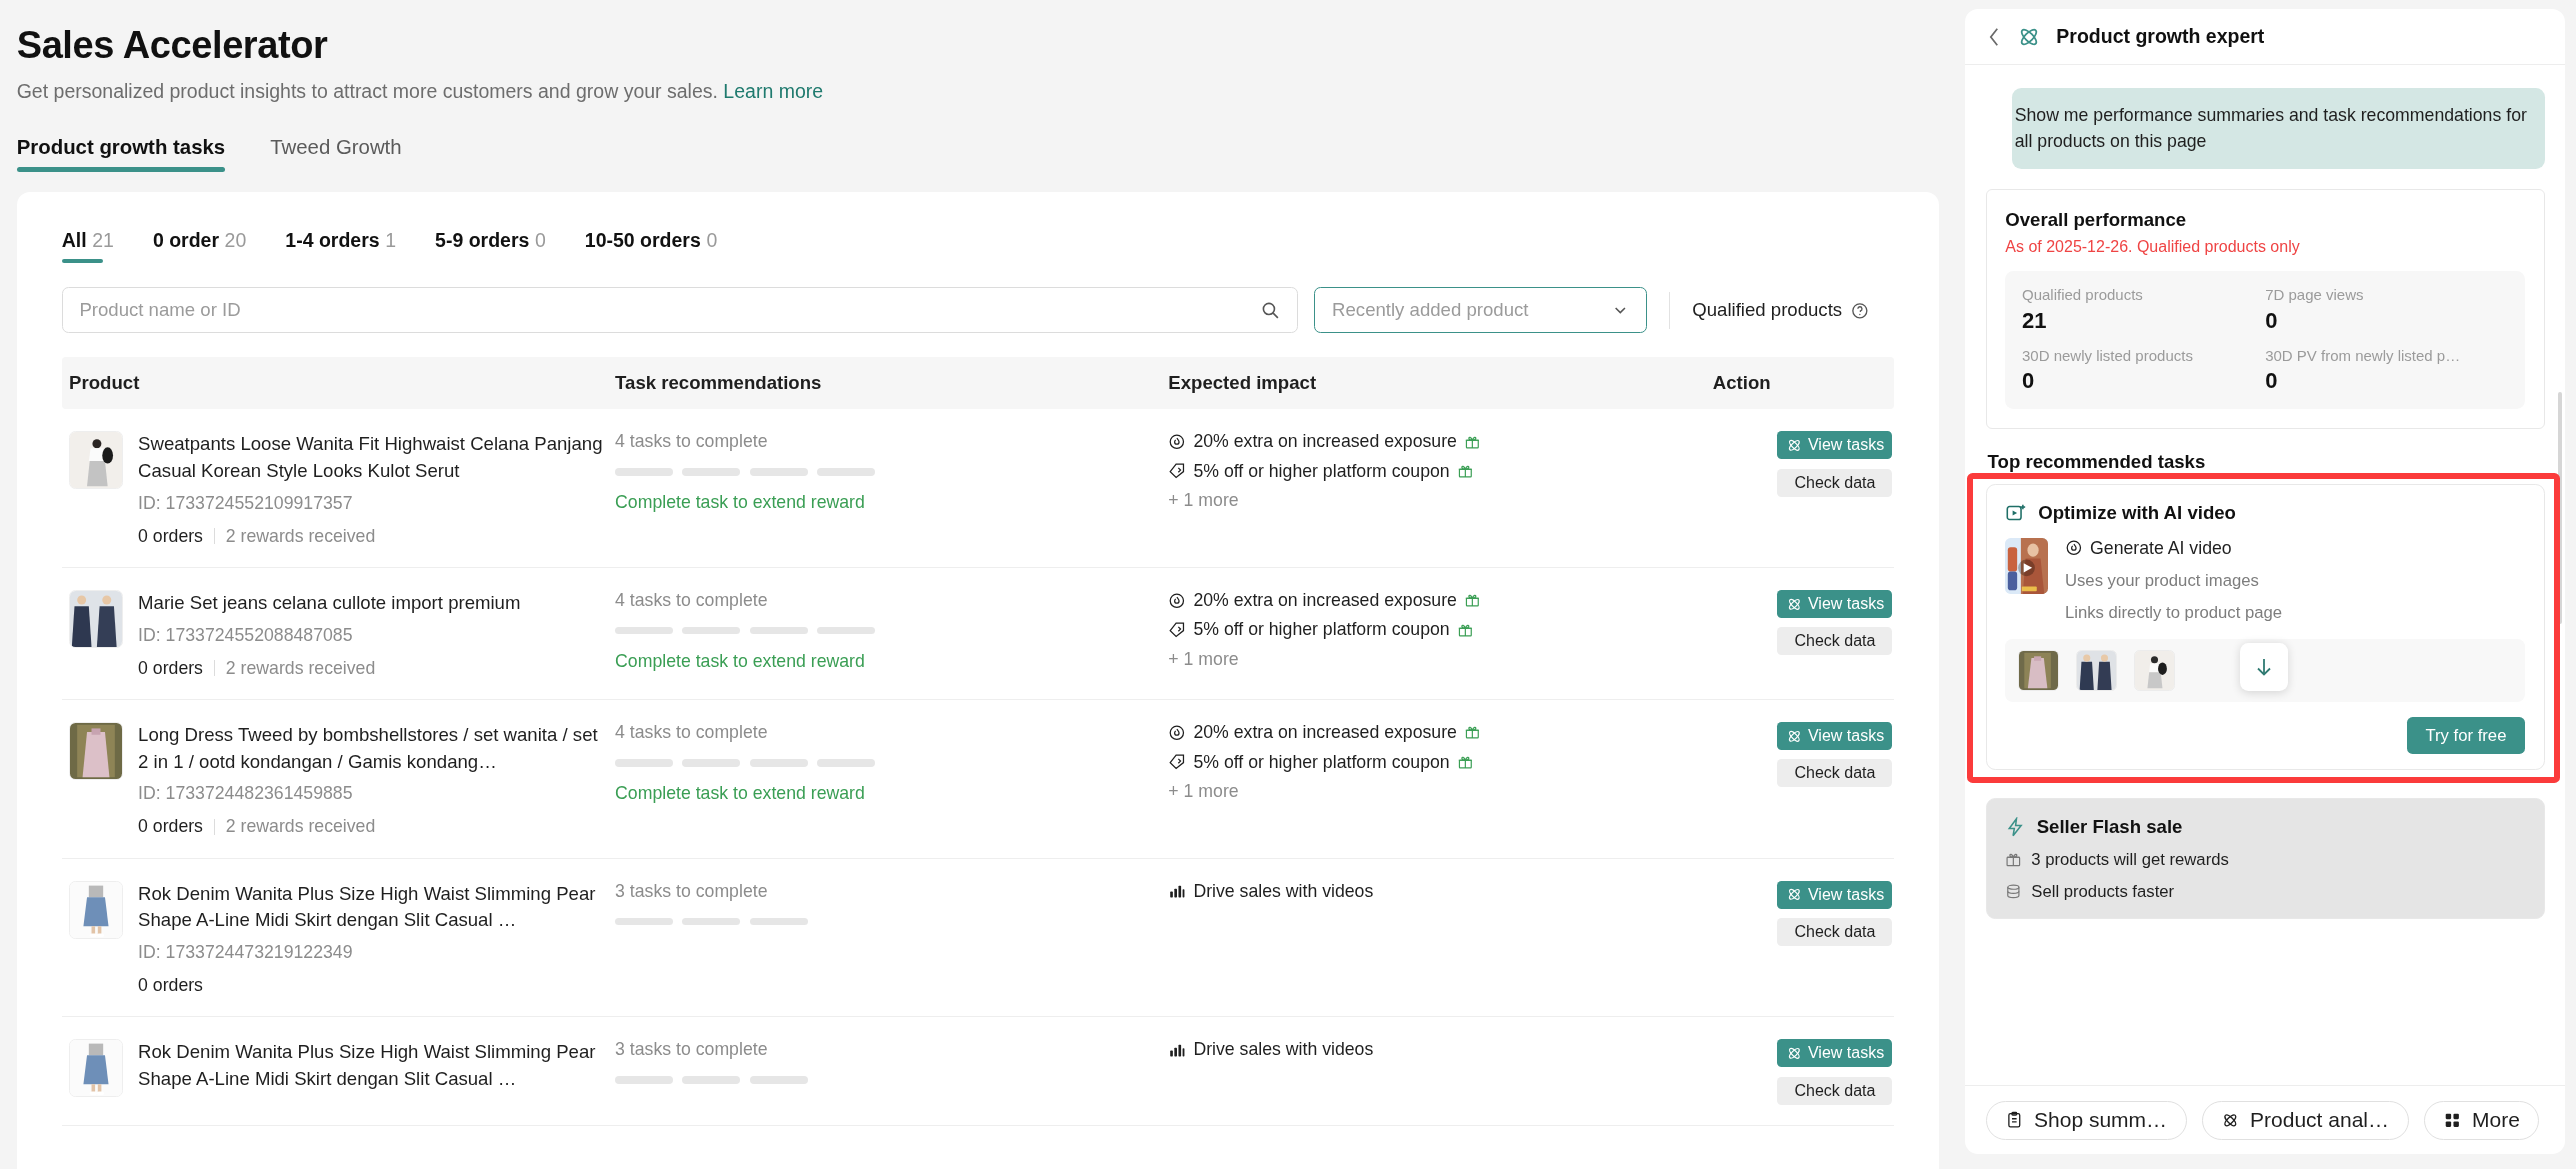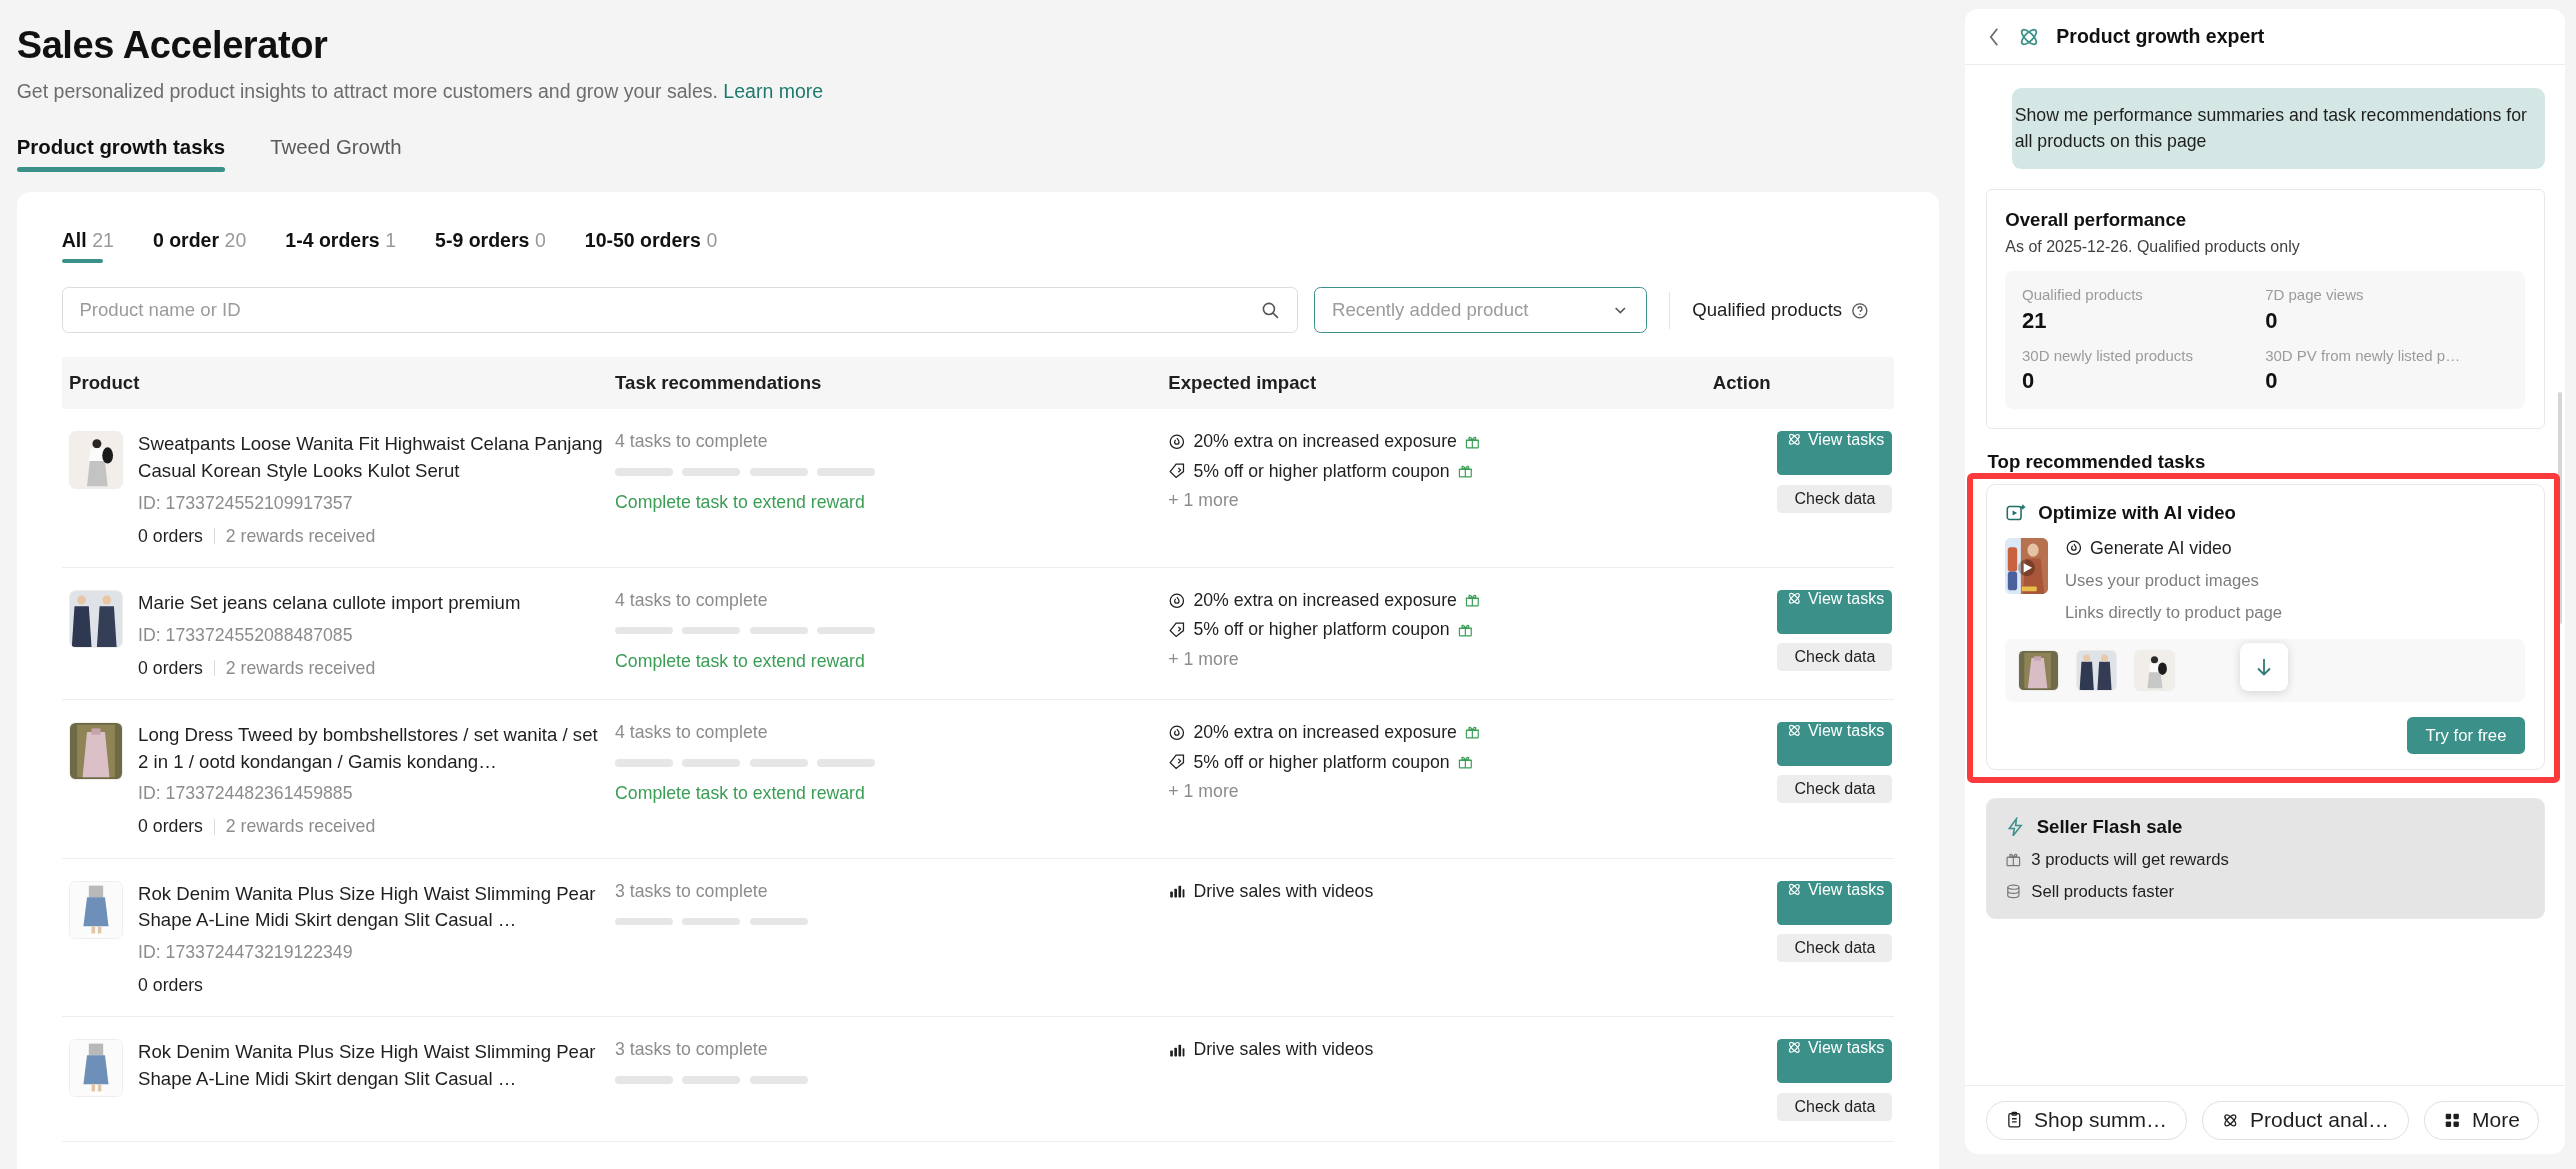--- a/index.html
+++ b/index.html
@@ -88,22 +88,22 @@
 
   .tasks-n { font-size:17.7px; color:#8c8c8c; }
   .bars { display:flex; gap:9.3px; margin-top: 16px; }
   .bar { width:58px; height:7.4px; border-radius:4.6px; background:#e6e6e6; }
   .extend { font-size:17.7px; color:#3a9e54; margin-top: 16.7px; cursor:pointer; }
 
   .impact-line { font-size:17.7px; color:#1f1f1f; display:flex; align-items:center; gap:7.4px; margin-bottom:8.4px; }
   .impact-more { font-size:17.7px; color:#8c8c8c; margin-top:8.4px; }
 
   .btn-view {
-    width:115px; height:44px; background:#3b9189; color:#fff; border-radius:4.6px;
-    font-size:16px; display:flex; align-items:flex-start; justify-content:center; gap:5.6px;
+    width:115px; height:28px; background:#3b9189; color:#fff; border-radius:4.6px;
+    font-size:16px; display:flex; align-items:center; justify-content:center; gap:5.6px;
     cursor:pointer; border:none;
   }
   .btn-check {
     width:115px; height:28px; background:#ededed; color:#1f1f1f; border-radius:4.6px;
     font-size:16px; display:flex; align-items:center; justify-content:center;
     margin-top:9.3px; cursor:pointer; border:none;
   }
   .col-act { display:flex; flex-direction:column; align-items:flex-end; padding-right: 1.9px; }
 
   svg { display:block; }
@@ -129,21 +129,21 @@
   .bubble {
     background:#d4e7e4; color:#1f1f1f; border-radius:9.3px;
     padding: 14px 3px; font-size: 17.7px; line-height:1.5;
     margin: 7.4px 0 0 26px;
   }
 
   .perf-card {
     border:0.9px solid #e8e8e8; border-radius:6px; margin-top: 20.4px; padding: 18.6px 18.6px 18.6px 18.6px;
   }
   .perf-title { font-size:18.6px; font-weight:bold; color:#111; }
-  .perf-sub { font-size:16px; color:#404040; margin-top:7.4px; }
+  .perf-sub { font-size:16px; color:#ef4444; margin-top:7.4px; }
   .stats {
     margin-top:15px; background:#f7f7f7; border-radius:8.4px; padding: 15px 16.7px;
     display:grid; grid-template-columns: 1fr 1fr; row-gap: 13px;
   }
   .stat-lbl { font-size:15px; color:#9b9b9b; white-space:nowrap; overflow:hidden; text-overflow:ellipsis; }
   .stat-val { font-size:22px; font-weight:bold; color:#111; margin-top:4.6px; }
 
   .sec-title { font-size:18.6px; font-weight:bold; color:#111; margin: 22px 0 0 1.9px; }
 
   .hl-wrap { position:relative; margin-top: 11px; }

